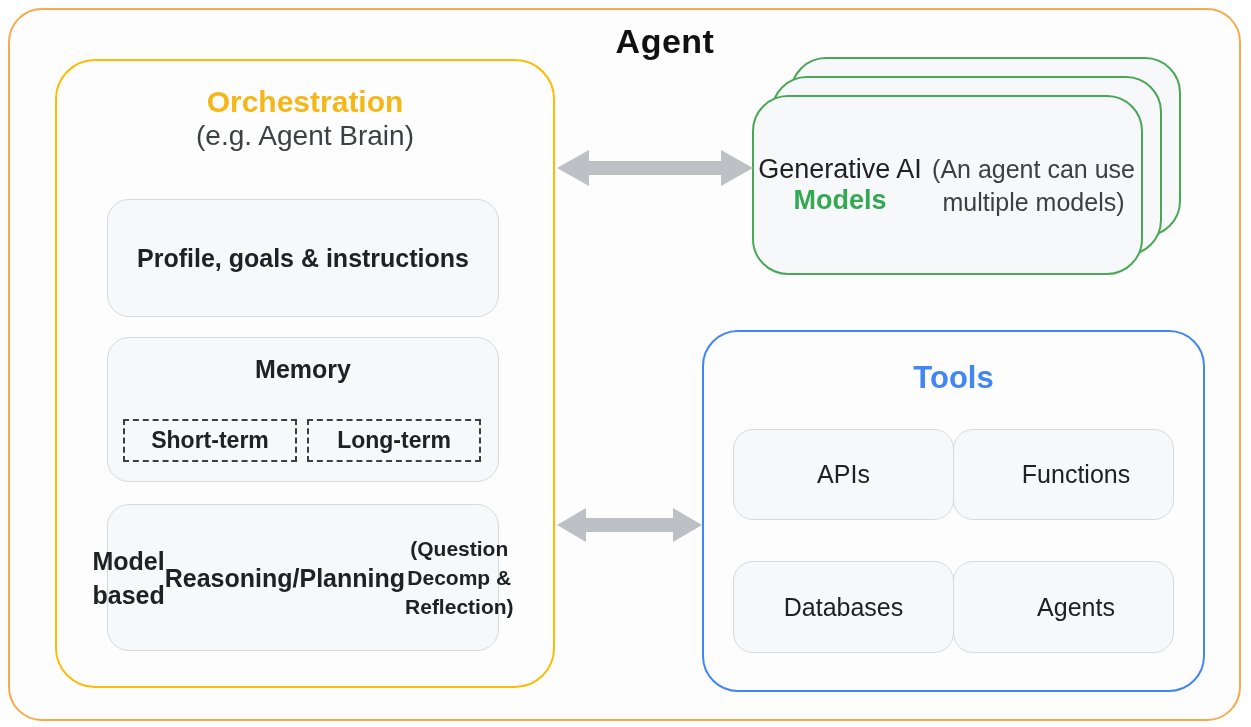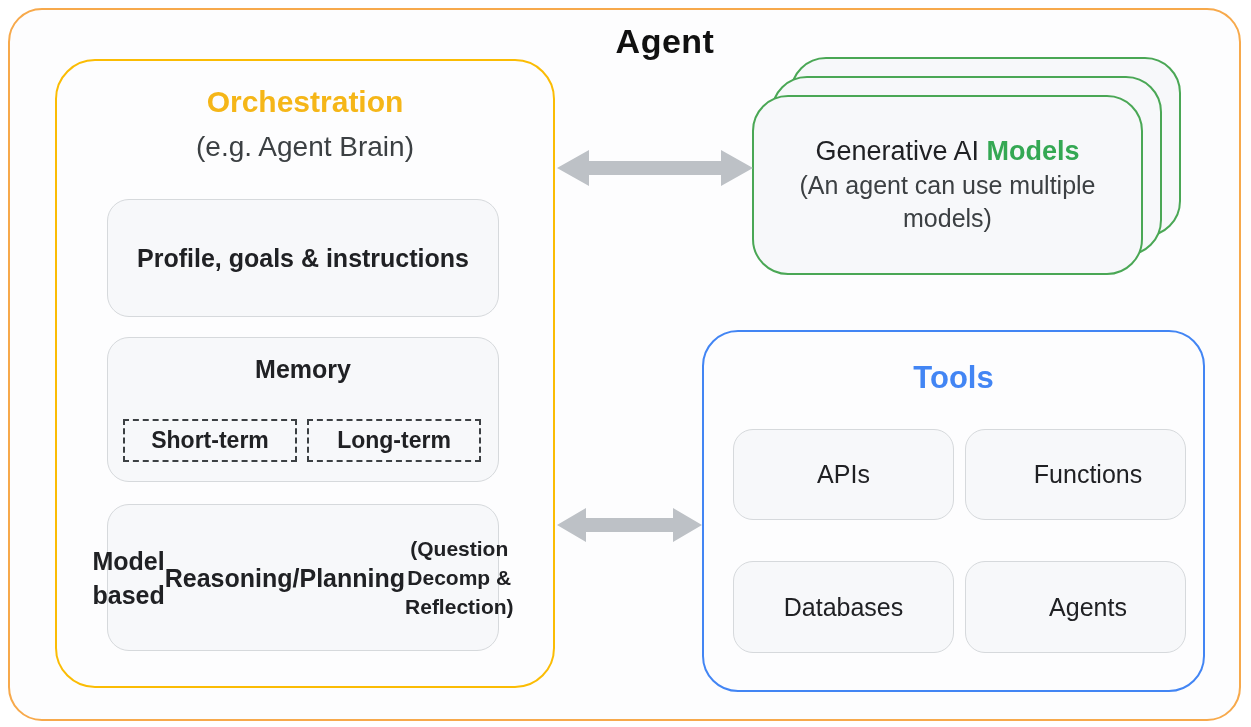--- a/index.html
+++ b/index.html
@@ -37,21 +37,21 @@
   .orch{
     position:absolute;left:55px;top:59px;width:500px;height:629px;
     border:2.5px solid var(--orchestration-yellow);border-radius:40px;
     box-sizing:border-box;background:transparent;
   }
   .orch-title{
     margin-top:24px;text-align:center;font-size:30px;font-weight:bold;
     color:var(--orchestration-title-yellow);
   }
   .orch-sub{
-    margin-top:12px;text-align:center;font-size:28px;color:var(--text-secondary);
+    margin-top:1px;text-align:center;font-size:28px;color:var(--text-secondary);
   }
   .gbox{
     position:absolute;left:50px;width:392px;box-sizing:border-box;
     background:var(--box-fill);border:1.5px solid var(--box-border);
     border-radius:22px;
     font-weight:bold;
   }
   .profile{top:138px;height:118px;display:flex;align-items:center;justify-content:center;font-size:25px;}
   .memory{top:276px;height:145px;}
   .memory-label{text-align:center;font-size:25px;margin-top:17px;}
@@ -69,21 +69,21 @@
   .reasoning .note{font-size:21px;line-height:29px;color:var(--text-primary);}
   
   .mcard{
     position:absolute;width:391px;height:180px;box-sizing:border-box;
     background:var(--box-fill);border:2px solid var(--models-border-green);
     border-radius:36px;
   }
   .mcard.back{left:790px;top:57px;}
   .mcard.mid{left:771px;top:76px;}
   .mcard.front{
-    left:752px;top:95px;display:flex;flex-direction:column;
+    left:752px;top:95px;display:flex;flex-direction:row;
     align-items:center;justify-content:center;text-align:center;
   }
   .mtitle{font-size:27px;color:var(--text-primary);}
   .mtitle .green{font-weight:bold;color:var(--models-green);}
   .msub{font-size:25px;color:var(--text-secondary);width:330px;line-height:33px;margin-top:2px;}
   
   .tools{
     position:absolute;left:702px;top:330px;width:503px;height:362px;
     border:2px solid var(--tools-blue);border-radius:36px;box-sizing:border-box;
   }
@@ -93,21 +93,21 @@
   }
   .tbox{
     position:absolute;width:221px;box-sizing:border-box;
     background:var(--box-fill);border:1.5px solid var(--box-border);
     border-radius:20px;display:flex;align-items:center;justify-content:center;
     font-size:25px;
   }
   .tbox.r1{top:97px;height:91px;}
   .tbox.r2{top:229px;height:92px;}
   .tbox.c1{left:29px;}
-  .tbox.c2{left:261px;padding-left:25px;}
+  .tbox.c2{left:249px;padding-left:25px;}
   
   .arrows{position:absolute;left:0;top:0;width:1251px;height:727px;pointer-events:none;}
   .arrows polygon{fill:var(--arrow-gray);}
 </style>
 </head>
 <body>
 
 <div class="canvas">
 
   <div class="outer"></div>

